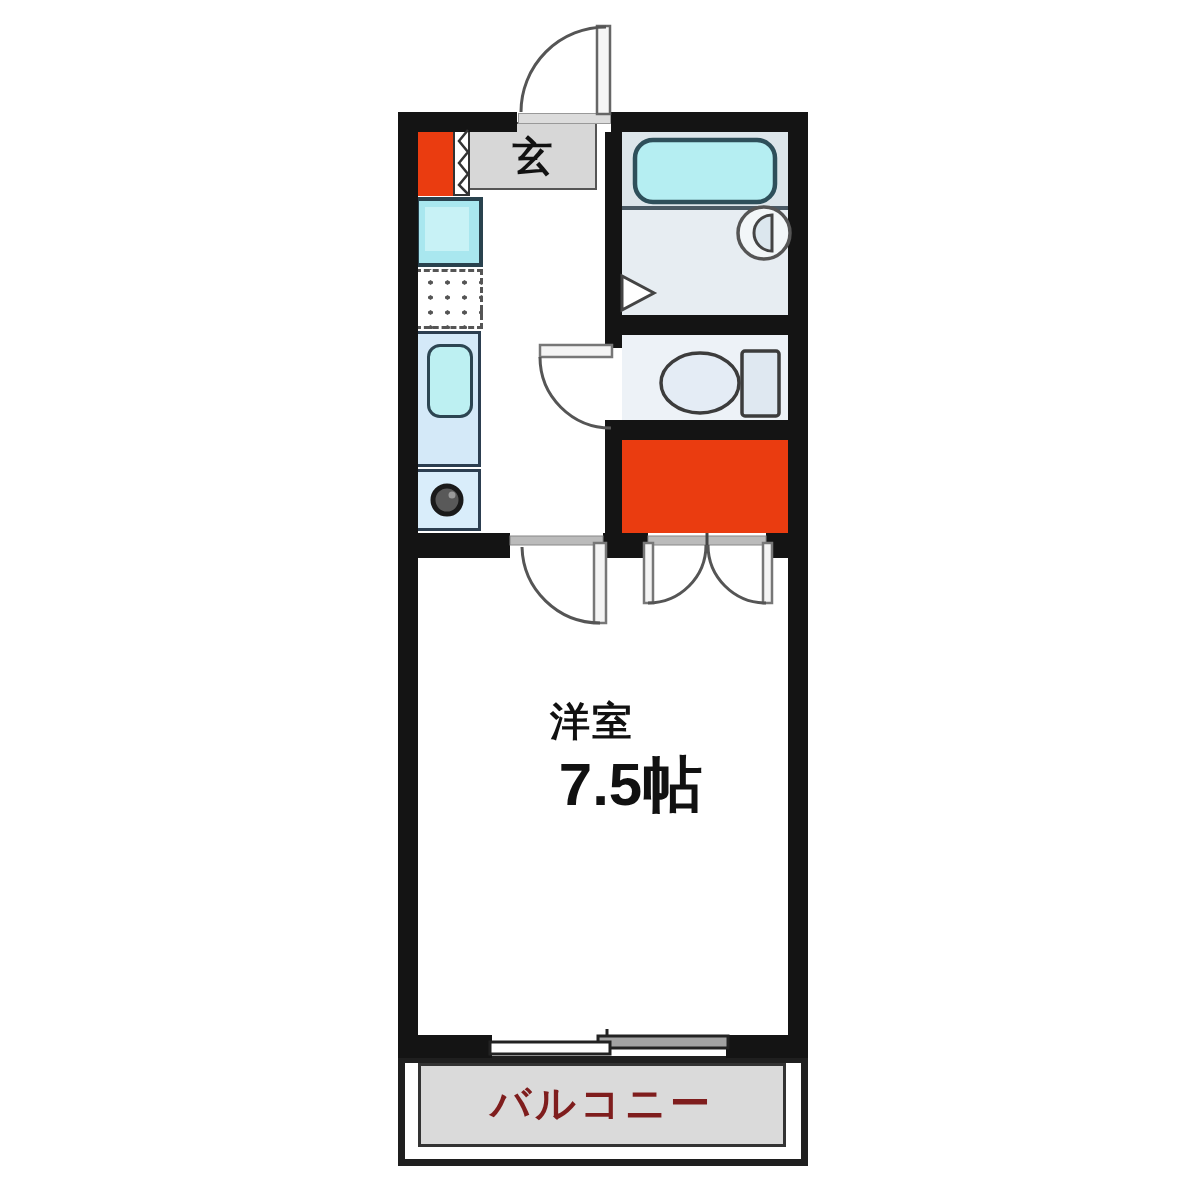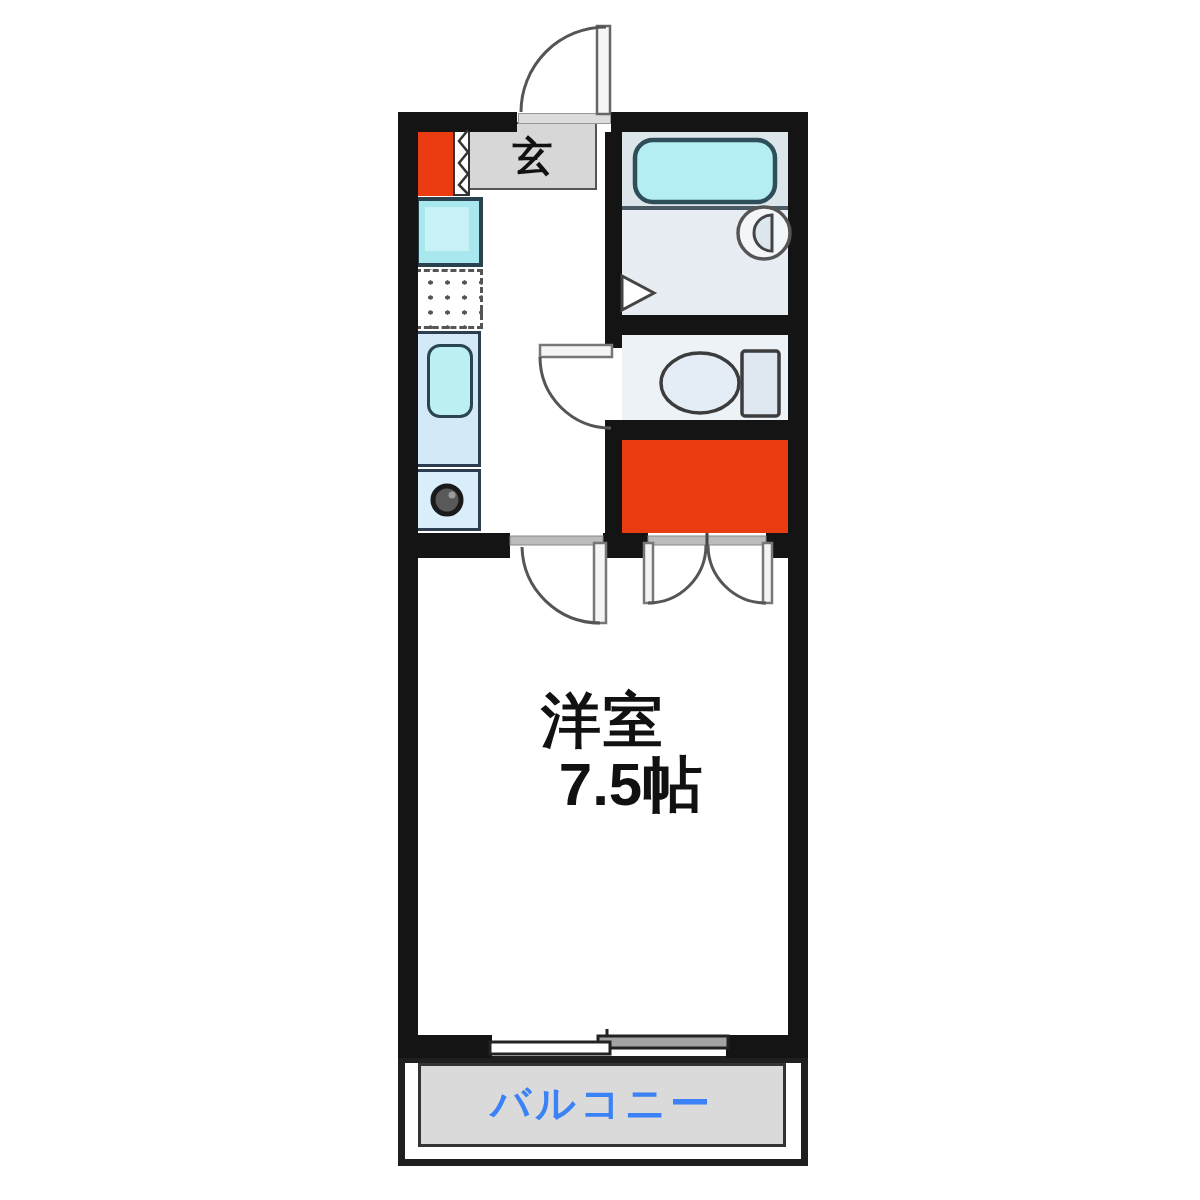--- a/index.html
+++ b/index.html
@@ -24,23 +24,23 @@
   .burner-box{left:415px;top:469px;width:66px;height:62px;background:#d9edfa;border:3px solid #2c3e50;box-sizing:border-box;z-index:2;}
   .bath-floor-up{left:622px;top:132px;width:166px;height:78px;background:#dce5ea;}
   .bath-floor-low{left:622px;top:210px;width:166px;height:120px;background:#e7edf2;}
   .bath-divider{left:622px;top:206px;width:166px;height:4px;background:#4a5a64;z-index:2;}
   .toilet-floor{left:622px;top:335px;width:166px;height:85px;background:#edf2f7;}
   .closet{left:622px;top:440px;width:166px;height:93px;background:#ea3c10;}
   .balcony-outer{left:398px;top:1056px;width:410px;height:110px;border:7px solid #1f1f1f;box-sizing:border-box;background:#ffffff;z-index:1;}
   .balcony-floor{left:418px;top:1063px;width:368px;height:84px;background:#dadada;border:3px solid #333;box-sizing:border-box;z-index:2;}
   
   .entrance-label{left:468px;top:134px;width:129px;font-size:40px;line-height:44px;}
-  .room-label{left:418px;top:688px;width:370px;font-size:60px;line-height:66px;letter-spacing:2px;}
+  .room-label{left:407px;top:688px;width:370px;font-size:40px;line-height:66px;letter-spacing:2px;}
   .room-size-label{left:418px;top:752px;width:425px;font-size:60px;line-height:66px;}
-  .balcony-label{left:418px;top:1080px;width:368px;font-size:40px;line-height:46px;color:#3b82f6;letter-spacing:4px;}
+  .balcony-label{left:418px;top:1080px;width:368px;font-size:40px;line-height:46px;color:#7f1d1d;letter-spacing:4px;}
 </style>
 </head>
 <body>
 
 <div id="canvas">
 
   <div class="wall" style="left:398px;top:112px;width:119px;height:20px;"></div>
   <div class="wall" style="left:611px;top:112px;width:197px;height:20px;"></div>
   <div class="wall" style="left:398px;top:112px;width:20px;height:946px;"></div>
   <div class="wall" style="left:788px;top:112px;width:20px;height:946px;"></div>

